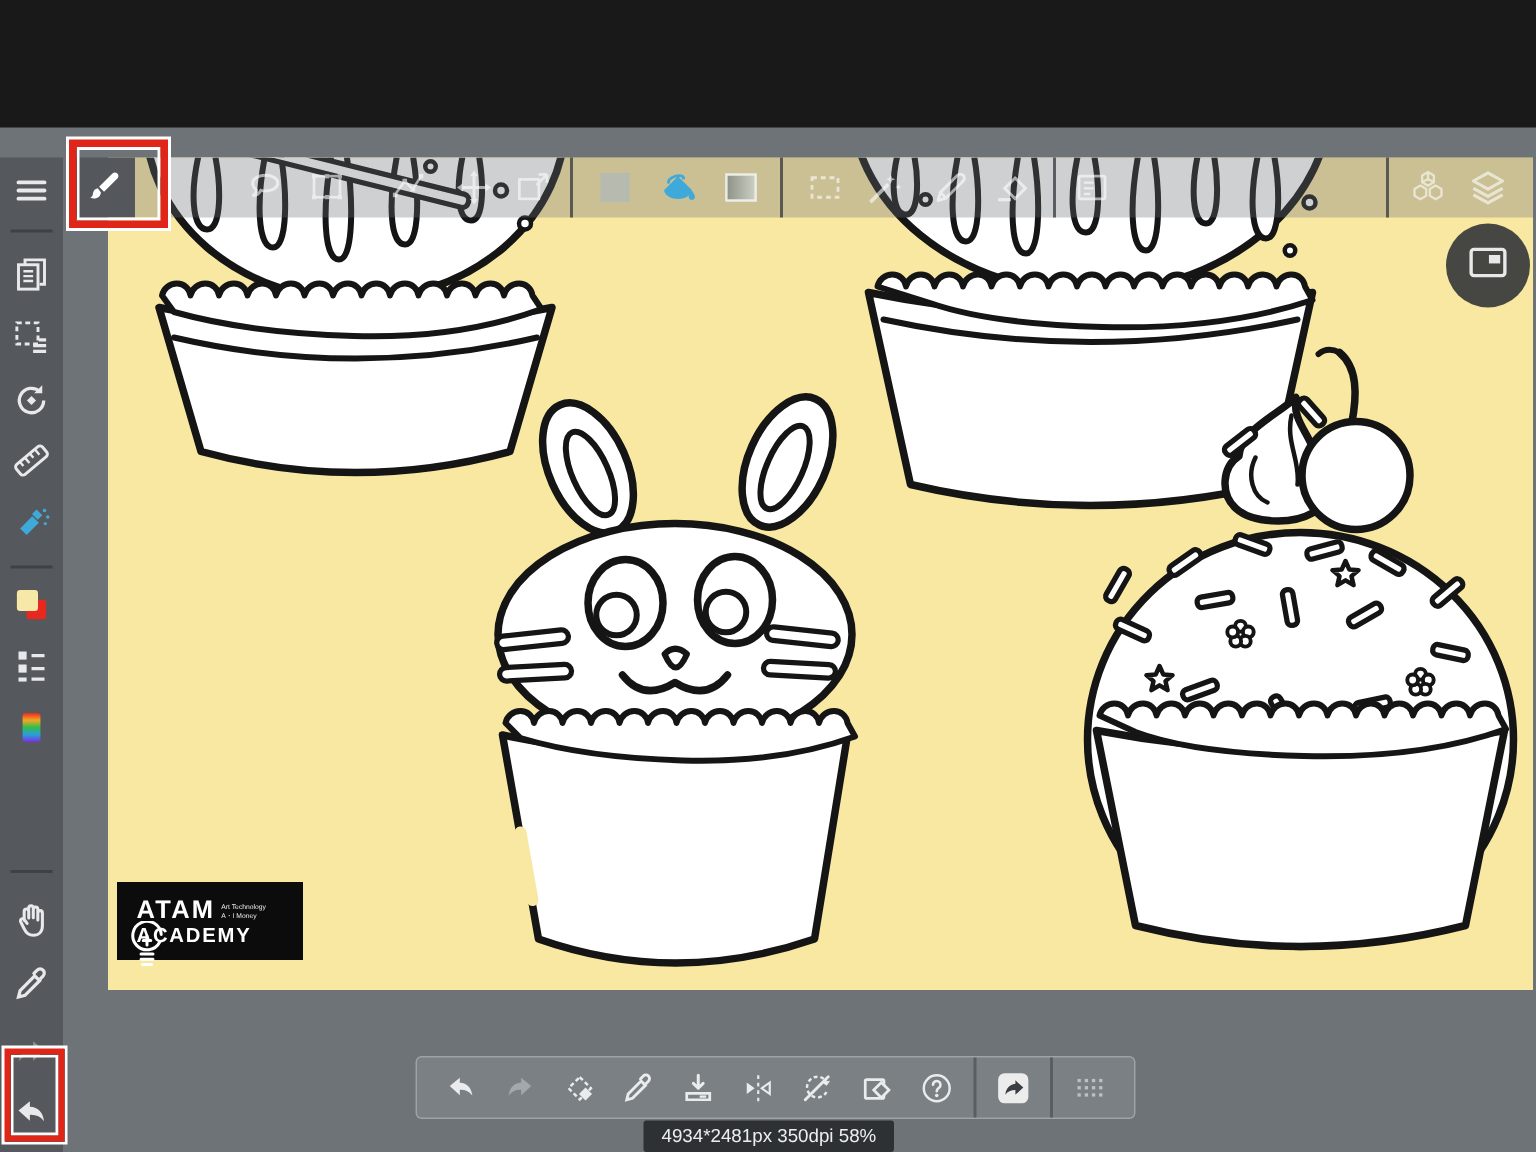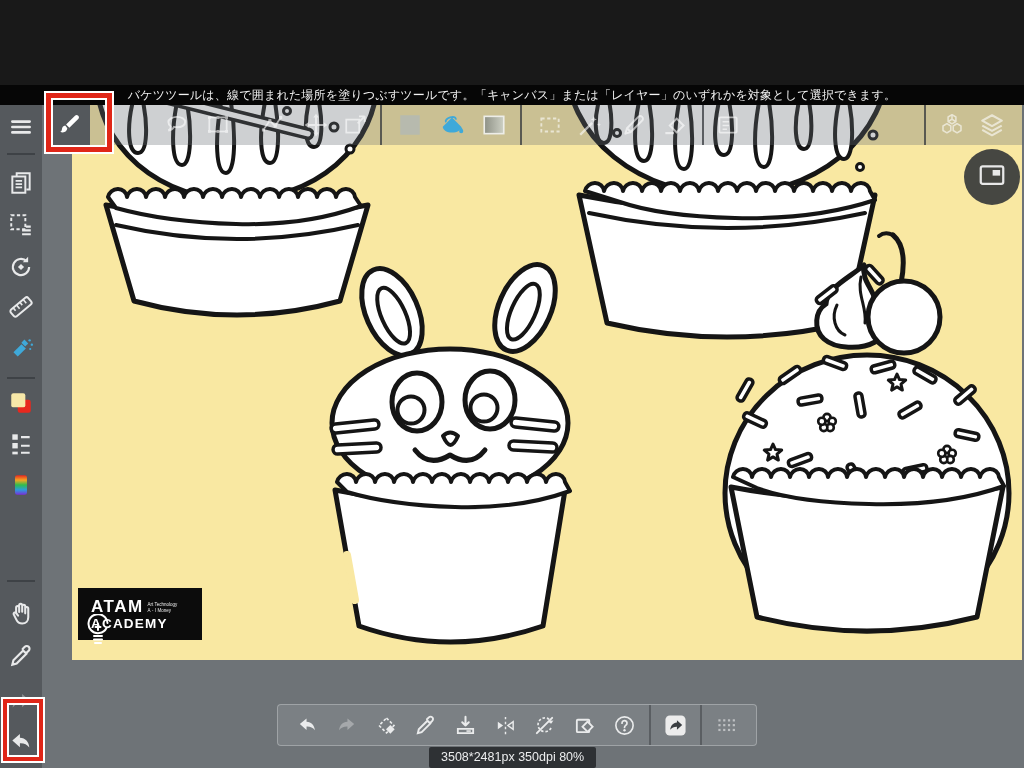--- a/index.html
+++ b/index.html
@@ -52,23 +52,20 @@
   
   .hl{position:absolute;border:5px solid #E02618;box-shadow:0 0 0 2px #FFFFFF, inset 0 0 0 2px #FFFFFF;}
   .hl-brush{left:46px;top:93px;width:66px;height:59px;}
   .hl-undo{left:3px;top:699px;width:40px;height:62px;border-width:4px;}
 </style>
 </head>
 <body>
 
 <div class="screen">
   <div class="black-top"></div>
-  <div class="notif">
-    <span>バケツツールは、線で囲まれた場所を塗りつぶすツールです。「キャンバス」または「レイヤー」のいずれかを対象として選択できます。</span>
-  </div>
 
   <div class="canvas">
 
     <svg style="left:10px;top:0;width:310px;height:232px" viewBox="0 0 310 232">
       <g stroke="#151515" stroke-width="5" fill="#fff" stroke-linecap="round" stroke-linejoin="round">
         <ellipse cx="155" cy="-25" rx="140" ry="120"></ellipse>
         <g stroke-width="4">
           <path d="M52,-8C44,22 46,48 56,48C66,48 66,18 60,-8"></path>
           <path d="M96,-8C88,30 90,60 100,60C110,60 110,22 104,-8"></path>
           <path d="M140,-8C132,36 134,68 144,68C154,68 154,26 148,-8"></path>
@@ -674,18 +671,18 @@
               <rect x="18.5" y="5.5" width="2.3" height="2.3"></rect>
               <rect x="18.5" y="10.5" width="2.3" height="2.3"></rect>
               <rect x="18.5" y="15.5" width="2.3" height="2.3"></rect>
             </g>
           </svg>
         </span>
       </div>
     </div>
 
   <div class="status-tip">
-    <span>3508*2481px 350dpi 80%</span>
+    <span>4934*2481px 350dpi 58%</span>
   </div>
 
   <div class="hl hl-brush"></div>
   <div class="hl hl-undo"></div>
 </div>
 
 </body></html>

